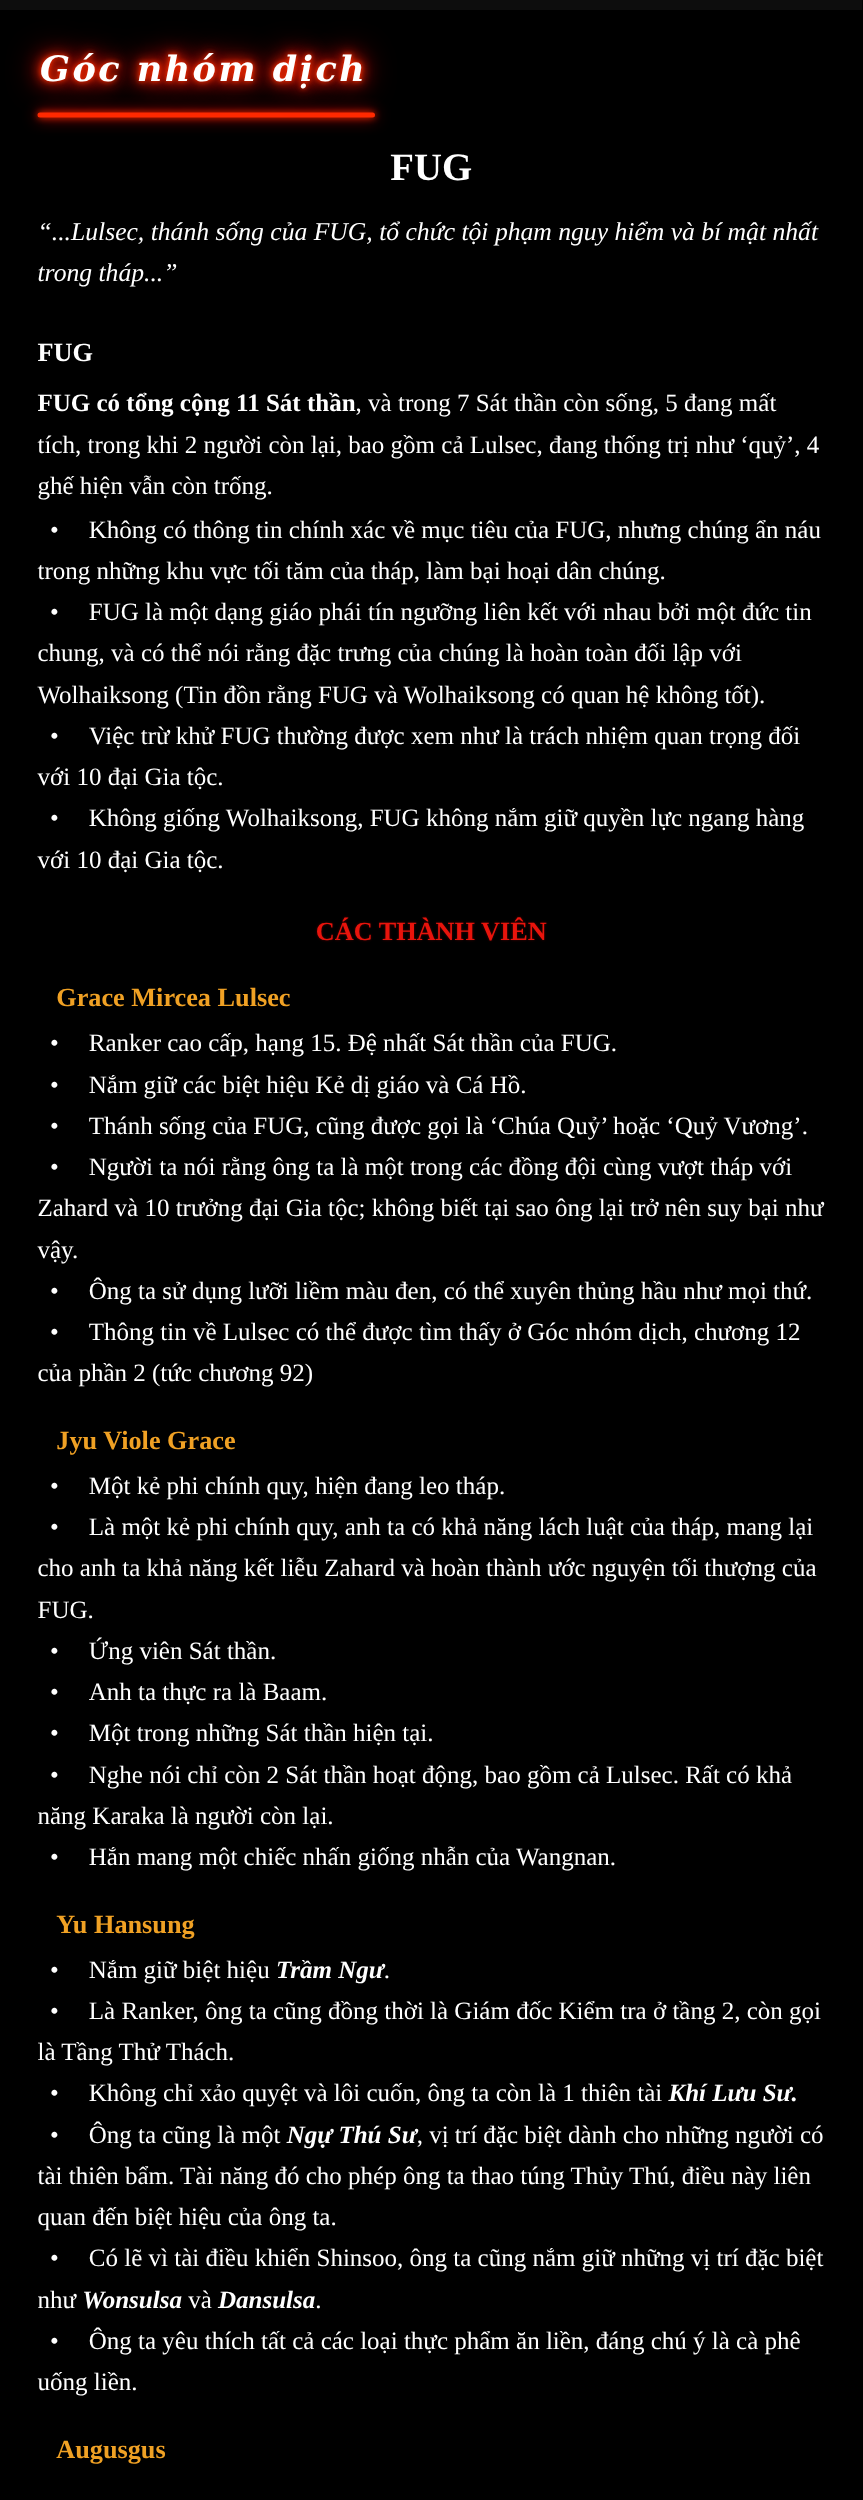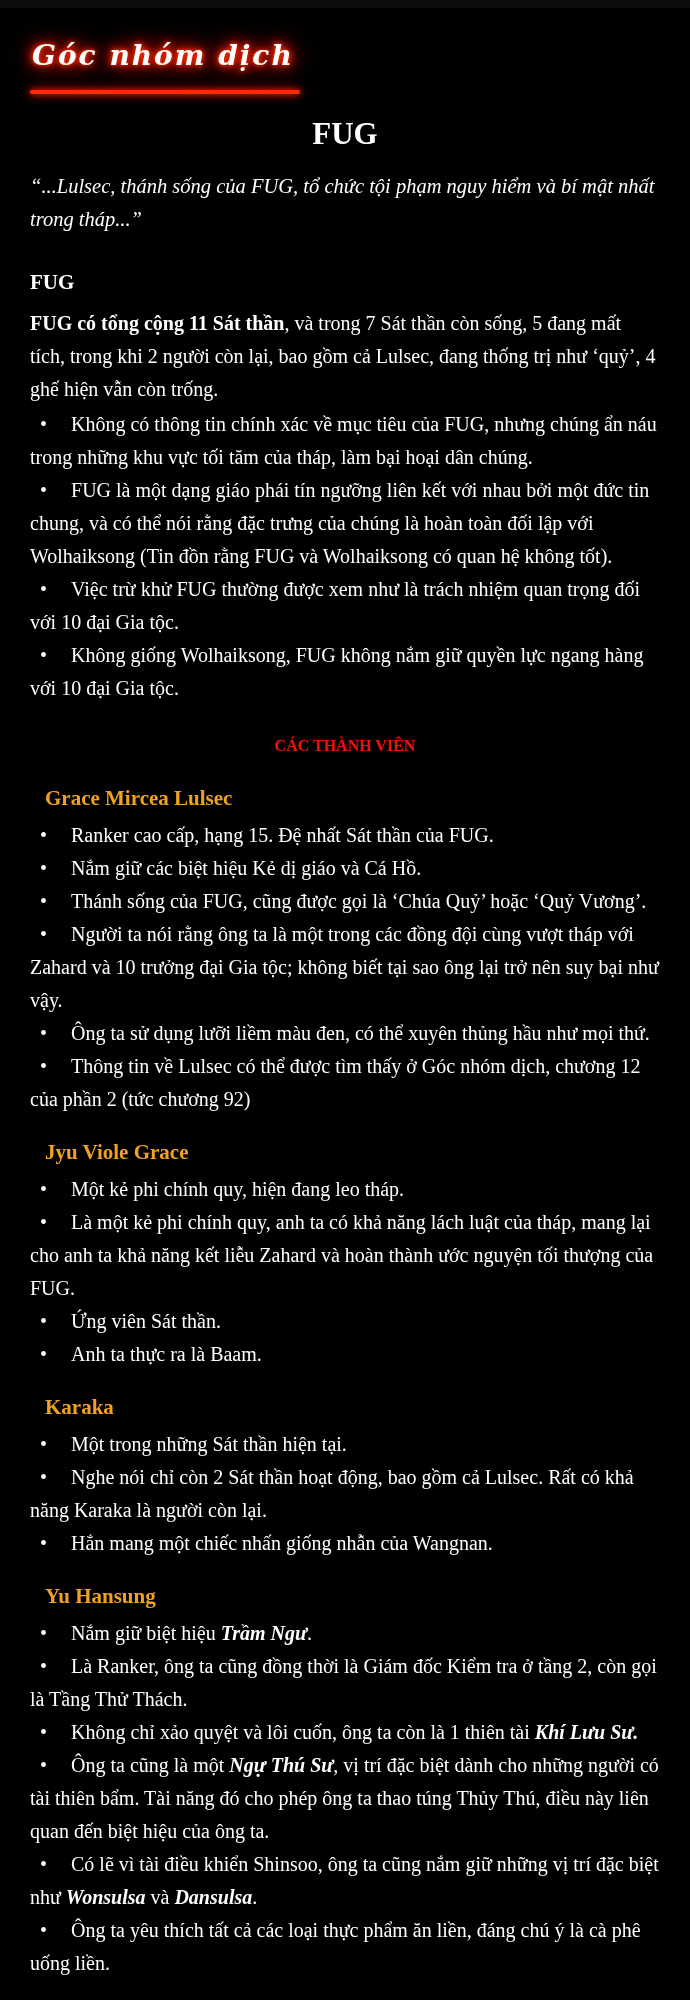--- a/index.html
+++ b/index.html
@@ -26,21 +26,21 @@
     display:block;height:4px;margin-top:4px;width:100%;
     background:#ff2a00;border-radius:2px;
     box-shadow:0 0 6px #ff2a00,0 0 12px #d00;
   }
   
   .doc-title{text-align:center;font-weight:bold;font-size:31px;line-height:40px;margin:6px 0 16px 0;}
   .quote{font-style:italic;font-size:20.5px;margin:0 0 30px 0;}
   
   .h-bold{font-weight:bold;font-size:21px;margin:16px 0 8px 0;}
   .members-heading{
-    text-align:center;font-weight:bold;font-size:16px;
+    text-align:center;font-weight:bold;font-size:21px;
     margin:24px 0 10px 0;
     text-shadow:0 0 2px #500;
   }
   .member-name{font-weight:bold;font-size:21px;margin:20px 0 4px 15px;}
   
   p.body-par{margin:0 0 2px 0;}
   .li{margin:0;}
   .bullet{display:inline-block;padding:0 24px 0 10px;}
   .b{font-weight:bold;}
   .bi{font-weight:bold;font-style:italic;font-family:Liberation Serif, serif;}
@@ -85,21 +85,20 @@
         <div class="li"><span class="bullet">•</span>Thông tin về Lulsec có thể được tìm thấy ở Góc nhóm dịch, chương 12 của phần 2 (tức chương 92)</div>
       </div>
       <div>
         <div class="member-name" style="color: rgb(240, 161, 36);">Jyu Viole Grace</div>
         <div class="li"><span class="bullet">•</span>Một kẻ phi chính quy, hiện đang leo tháp.</div>
         <div class="li"><span class="bullet">•</span>Là một kẻ phi chính quy, anh ta có khả năng lách luật của tháp, mang lại cho anh ta khả năng kết liễu Zahard và hoàn thành ước nguyện tối thượng của FUG.</div>
         <div class="li"><span class="bullet">•</span>Ứng viên Sát thần.</div>
         <div class="li"><span class="bullet">•</span>Anh ta thực ra là Baam.</div>
       </div>
       <div>
-        <div class="member-name" style="color: rgb(240, 161, 36);">Karaka</div>
         <div class="li"><span class="bullet">•</span>Một trong những Sát thần hiện tại.</div>
         <div class="li"><span class="bullet">•</span>Nghe nói chỉ còn 2 Sát thần hoạt động, bao gồm cả Lulsec. Rất có khả năng Karaka là người còn lại.</div>
         <div class="li"><span class="bullet">•</span>Hắn mang một chiếc nhấn giống nhẫn của Wangnan.</div>
       </div>
       <div>
         <div class="member-name" style="color: rgb(240, 161, 36);">Yu Hansung</div>
         <div class="li"><span class="bullet">•</span>Nắm giữ biệt hiệu <span class="bi">Trầm Ngư</span>.</div>
         <div class="li"><span class="bullet">•</span>Là Ranker, ông ta cũng đồng thời là Giám đốc Kiểm tra ở tầng 2, còn gọi là Tầng Thử Thách.</div>
         <div class="li"><span class="bullet">•</span>Không chỉ xảo quyệt và lôi cuốn, ông ta còn là 1 thiên tài <span class="bi">Khí Lưu Sư.</span></div>
         <div class="li"><span class="bullet">•</span>Ông ta cũng là một <span class="bi">Ngự Thú Sư</span>, vị trí đặc biệt dành cho những người có tài thiên bẩm. Tài năng đó cho phép ông ta thao túng Thủy Thú, điều này liên quan đến biệt hiệu của ông ta.</div>

